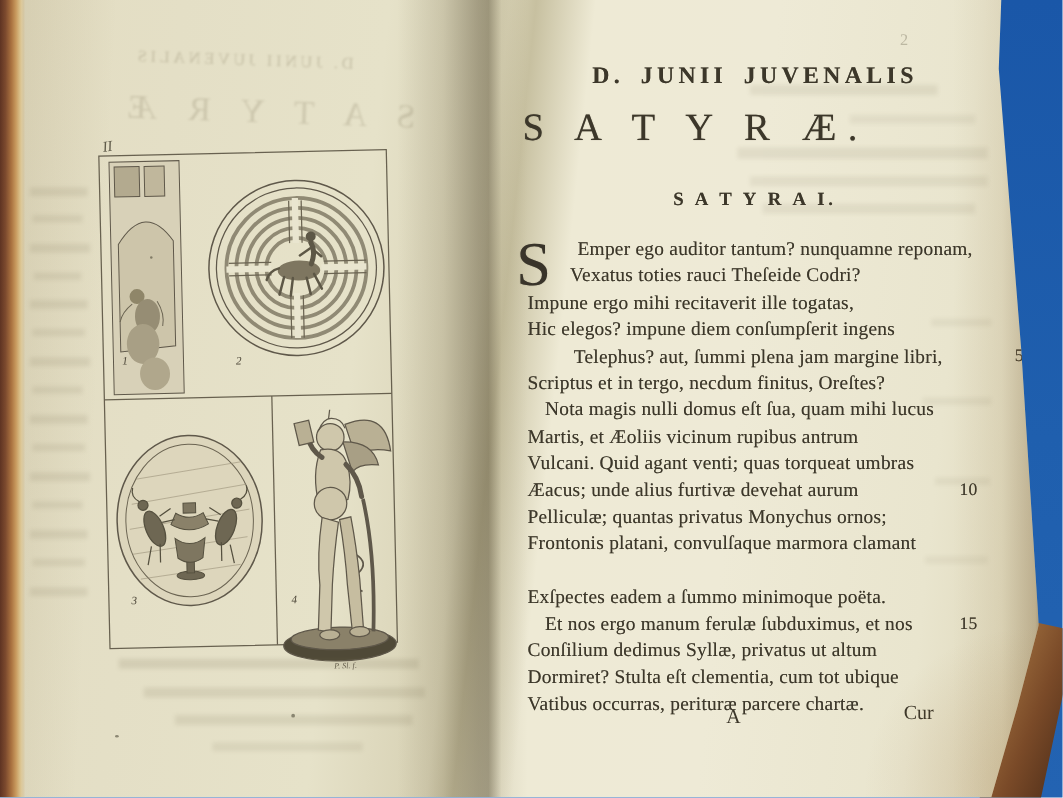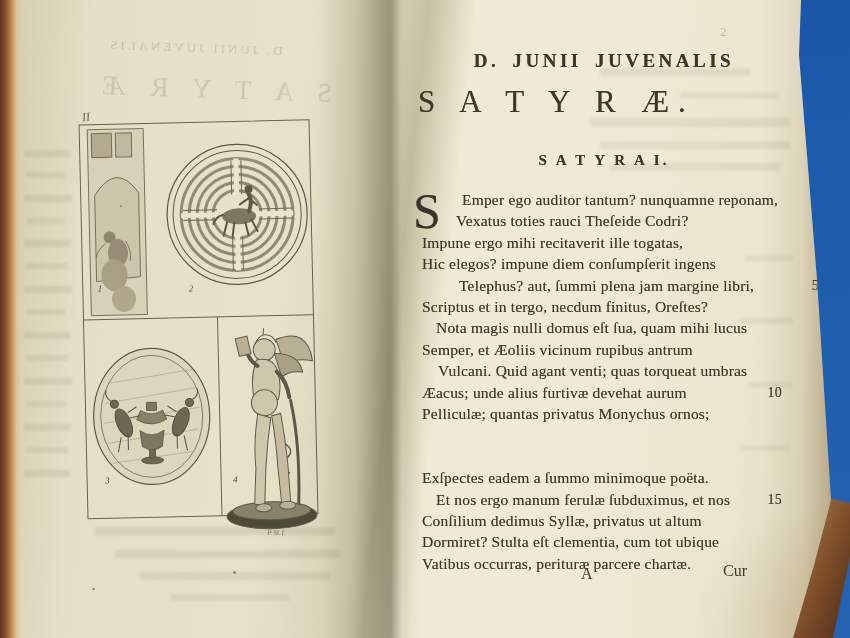--- a/index.html
+++ b/index.html
@@ -241,24 +241,25 @@
       <div class="h-section">S A T Y R A I.</div>
       <div class="dropcap">S</div>
       <div class="poem">
           <div class="poem-line first" style="top: 0px;"><span>Emper ego auditor tantum? nunquamne reponam,</span></div>
           <div class="poem-line" style="top: 42.8px;"><span>Impune ergo mihi recitaverit ille togatas,</span></div>
           <div class="poem-line second" style="top: 21.4px;"><span>Vexatus toties rauci Theſeide Codri?</span></div>
           <div class="poem-line" style="top: 64.2px;"><span>Hic elegos? impune diem conſumpſerit ingens</span></div>
           <div class="poem-line" style="top: 85.6px; margin-left: 37px;"><span>Telephus? aut, ſummi plena jam margine libri,</span><span class="margin-num">5</span></div>
           <div class="poem-line" style="top: 107px;"><span>Scriptus et in tergo, necdum finitus, Oreſtes?</span></div>
           <div class="poem-line indent" style="top: 128.4px;"><span>Nota magis nulli domus eſt ſua, quam mihi lucus</span></div>
-          <div class="poem-line" style="top: 149.8px;"><span>Semper, et Æoliis vicinum rupibus antrum</span></div>
-          <div class="poem-line" style="top: 171.2px; margin-left: 16px;"><span>Vulcani. Quid agant venti; quas torqueat umbras</span></div>
+          <div class="poem-line" style="top: 149.8px;"><span>Martis, et Æoliis vicinum rupibus antrum</span></div>
+          <div class="poem-line" style="top: 171.2px;"><span>Vulcani. Quid agant venti; quas torqueat umbras</span></div>
           <div class="poem-line" style="top: 192.6px;"><span>Æacus; unde alius furtivæ devehat aurum</span><span class="margin-num">10</span></div>
           <div class="poem-line" style="top: 214px;"><span>Pelliculæ; quantas privatus Monychus ornos;</span></div>
+          <div class="poem-line" style="top: 235.4px;"><span>Frontonis platani, convulſaque marmora clamant</span></div>
           <div class="poem-line" style="top: 278.2px;"><span>Exſpectes eadem a ſummo minimoque poëta.</span></div>
           <div class="poem-line indent" style="top: 299.6px;"><span>Et nos ergo manum ferulæ ſubduximus, et nos</span><span class="margin-num">15</span></div>
           <div class="poem-line" style="top: 321px;"><span>Conſilium dedimus Syllæ, privatus ut altum</span></div>
           <div class="poem-line" style="top: 342.4px;"><span>Dormiret? Stulta eſt clementia, cum tot ubique</span></div>
           <div class="poem-line" style="top: 363.8px;"><span>Vatibus occurras, perituræ parcere chartæ.</span></div>
         </div>
       <div class="sig-a">A</div>
       <div class="sig-cur">Cur</div>
     </div>
 

